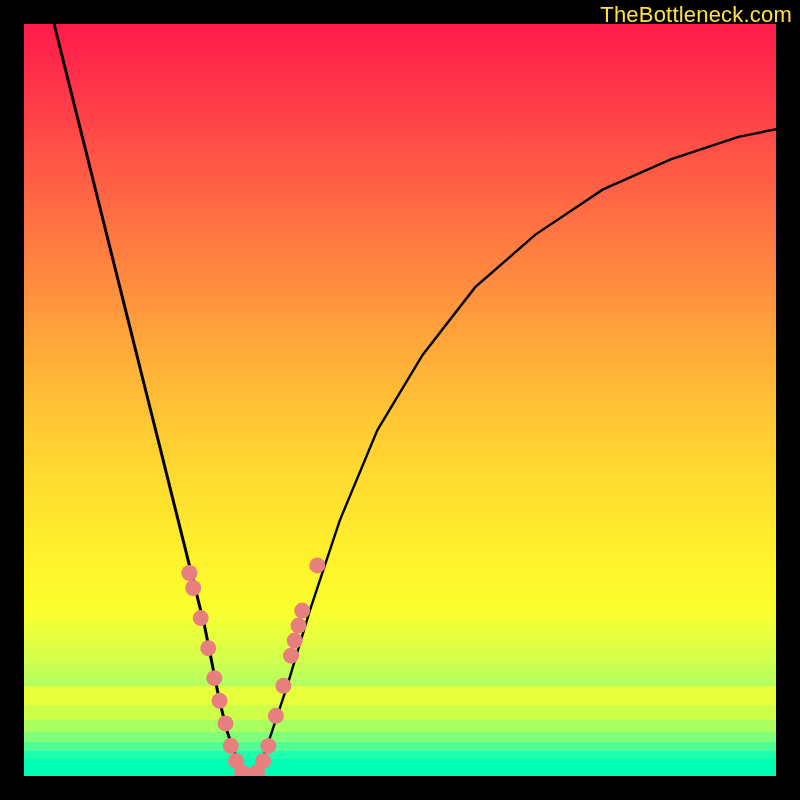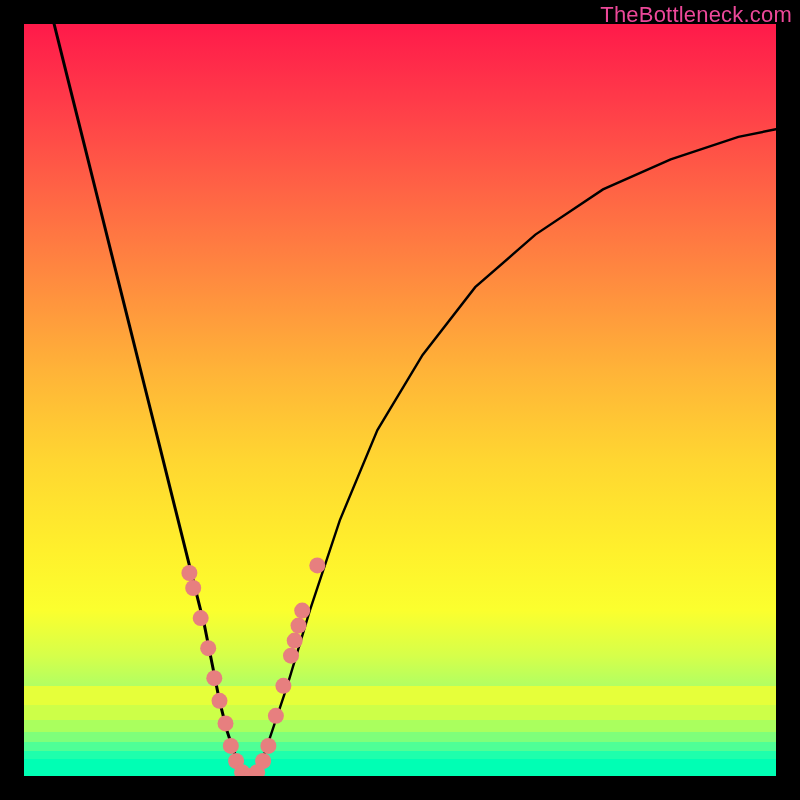--- a/index.html
+++ b/index.html
@@ -54,21 +54,21 @@
     bottom: 0;
     width: 752px;
   }
   .band {
     width: 100%;
   }
   .watermark {
     position: absolute;
     top: 2px;
     right: 8px;
-    color: #ec4899;
+    color: #fde047;
     font-size: 22px;
     font-weight: 500;
     letter-spacing: 0.2px;
   }
   svg.curve {
     position: absolute;
     left: 0;
     top: 0;
   }
   .dot {

